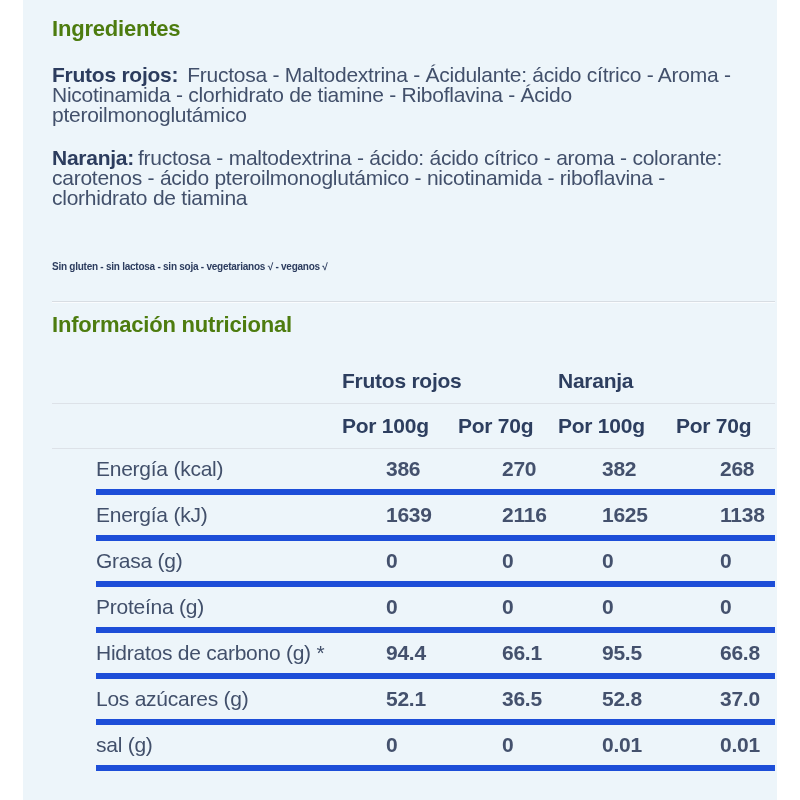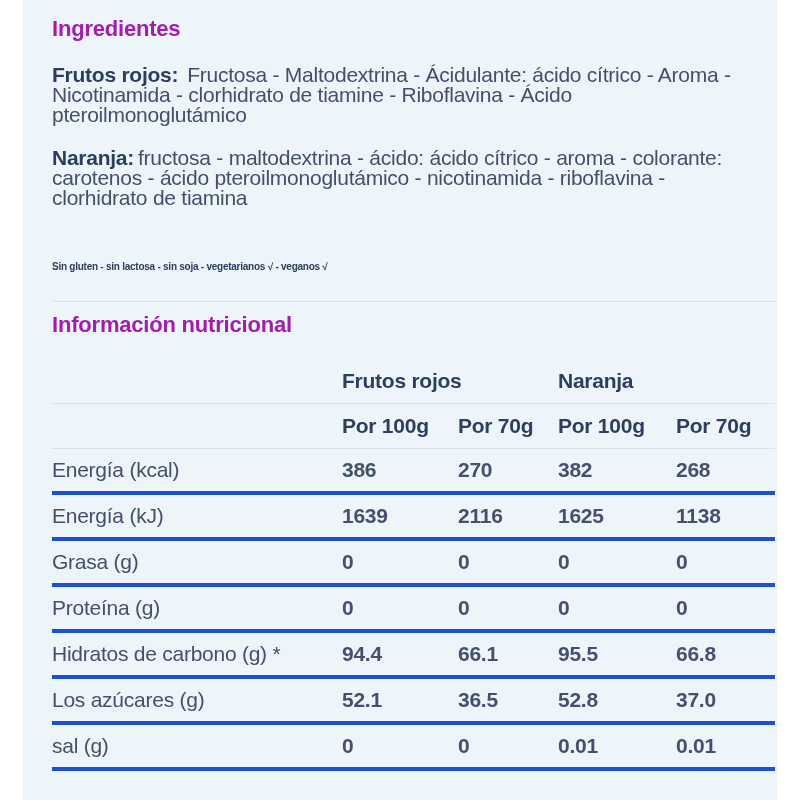--- a/index.html
+++ b/index.html
@@ -16,21 +16,21 @@
     padding-left: 29px;
   }
   .content { width: 723px; }
 
   .section-title {
     padding-top: 17px;
     font-size: 22px;
     line-height: 24px;
     font-weight: 700;
     letter-spacing: -0.2px;
-    color: #a21caf;
+    color: #4d7c0f;
   }
   .section-title.second {
     padding-top: 0;
     margin-top: 8px;
     line-height: 30px;
   }
 
   .ing-par {
     width: 702px;
     margin-top: 23px;
@@ -71,21 +71,21 @@
     font-size: 21px;
     letter-spacing: -0.25px;
   }
   .trow {
     display: grid;
     grid-template-columns: 290px 116px 100px 118px 99px;
     align-items: center;
   }
   .trow.group { height: 45px; border-bottom: 1px solid #dde2e8; }
   .trow.head  { height: 45px; border-bottom: 1px solid #dde2e8; }
-  .trow.data  { height: 46px; border-bottom: 4px solid #1d4ed8; }
+  .trow.data  { height: 46px; border-bottom: 6px solid #1d4ed8; margin-left: 44px; }
   .hcell {
     font-weight: 600;
     color: #2d3e5f;
   }
   .span-fr { grid-column: 2 / 4; }
   .span-na { grid-column: 4 / 6; }
   .rlabel { color: #42506b; }
   .cell   { color: #44516d; font-weight: bold; }
 </style>
 </head>

